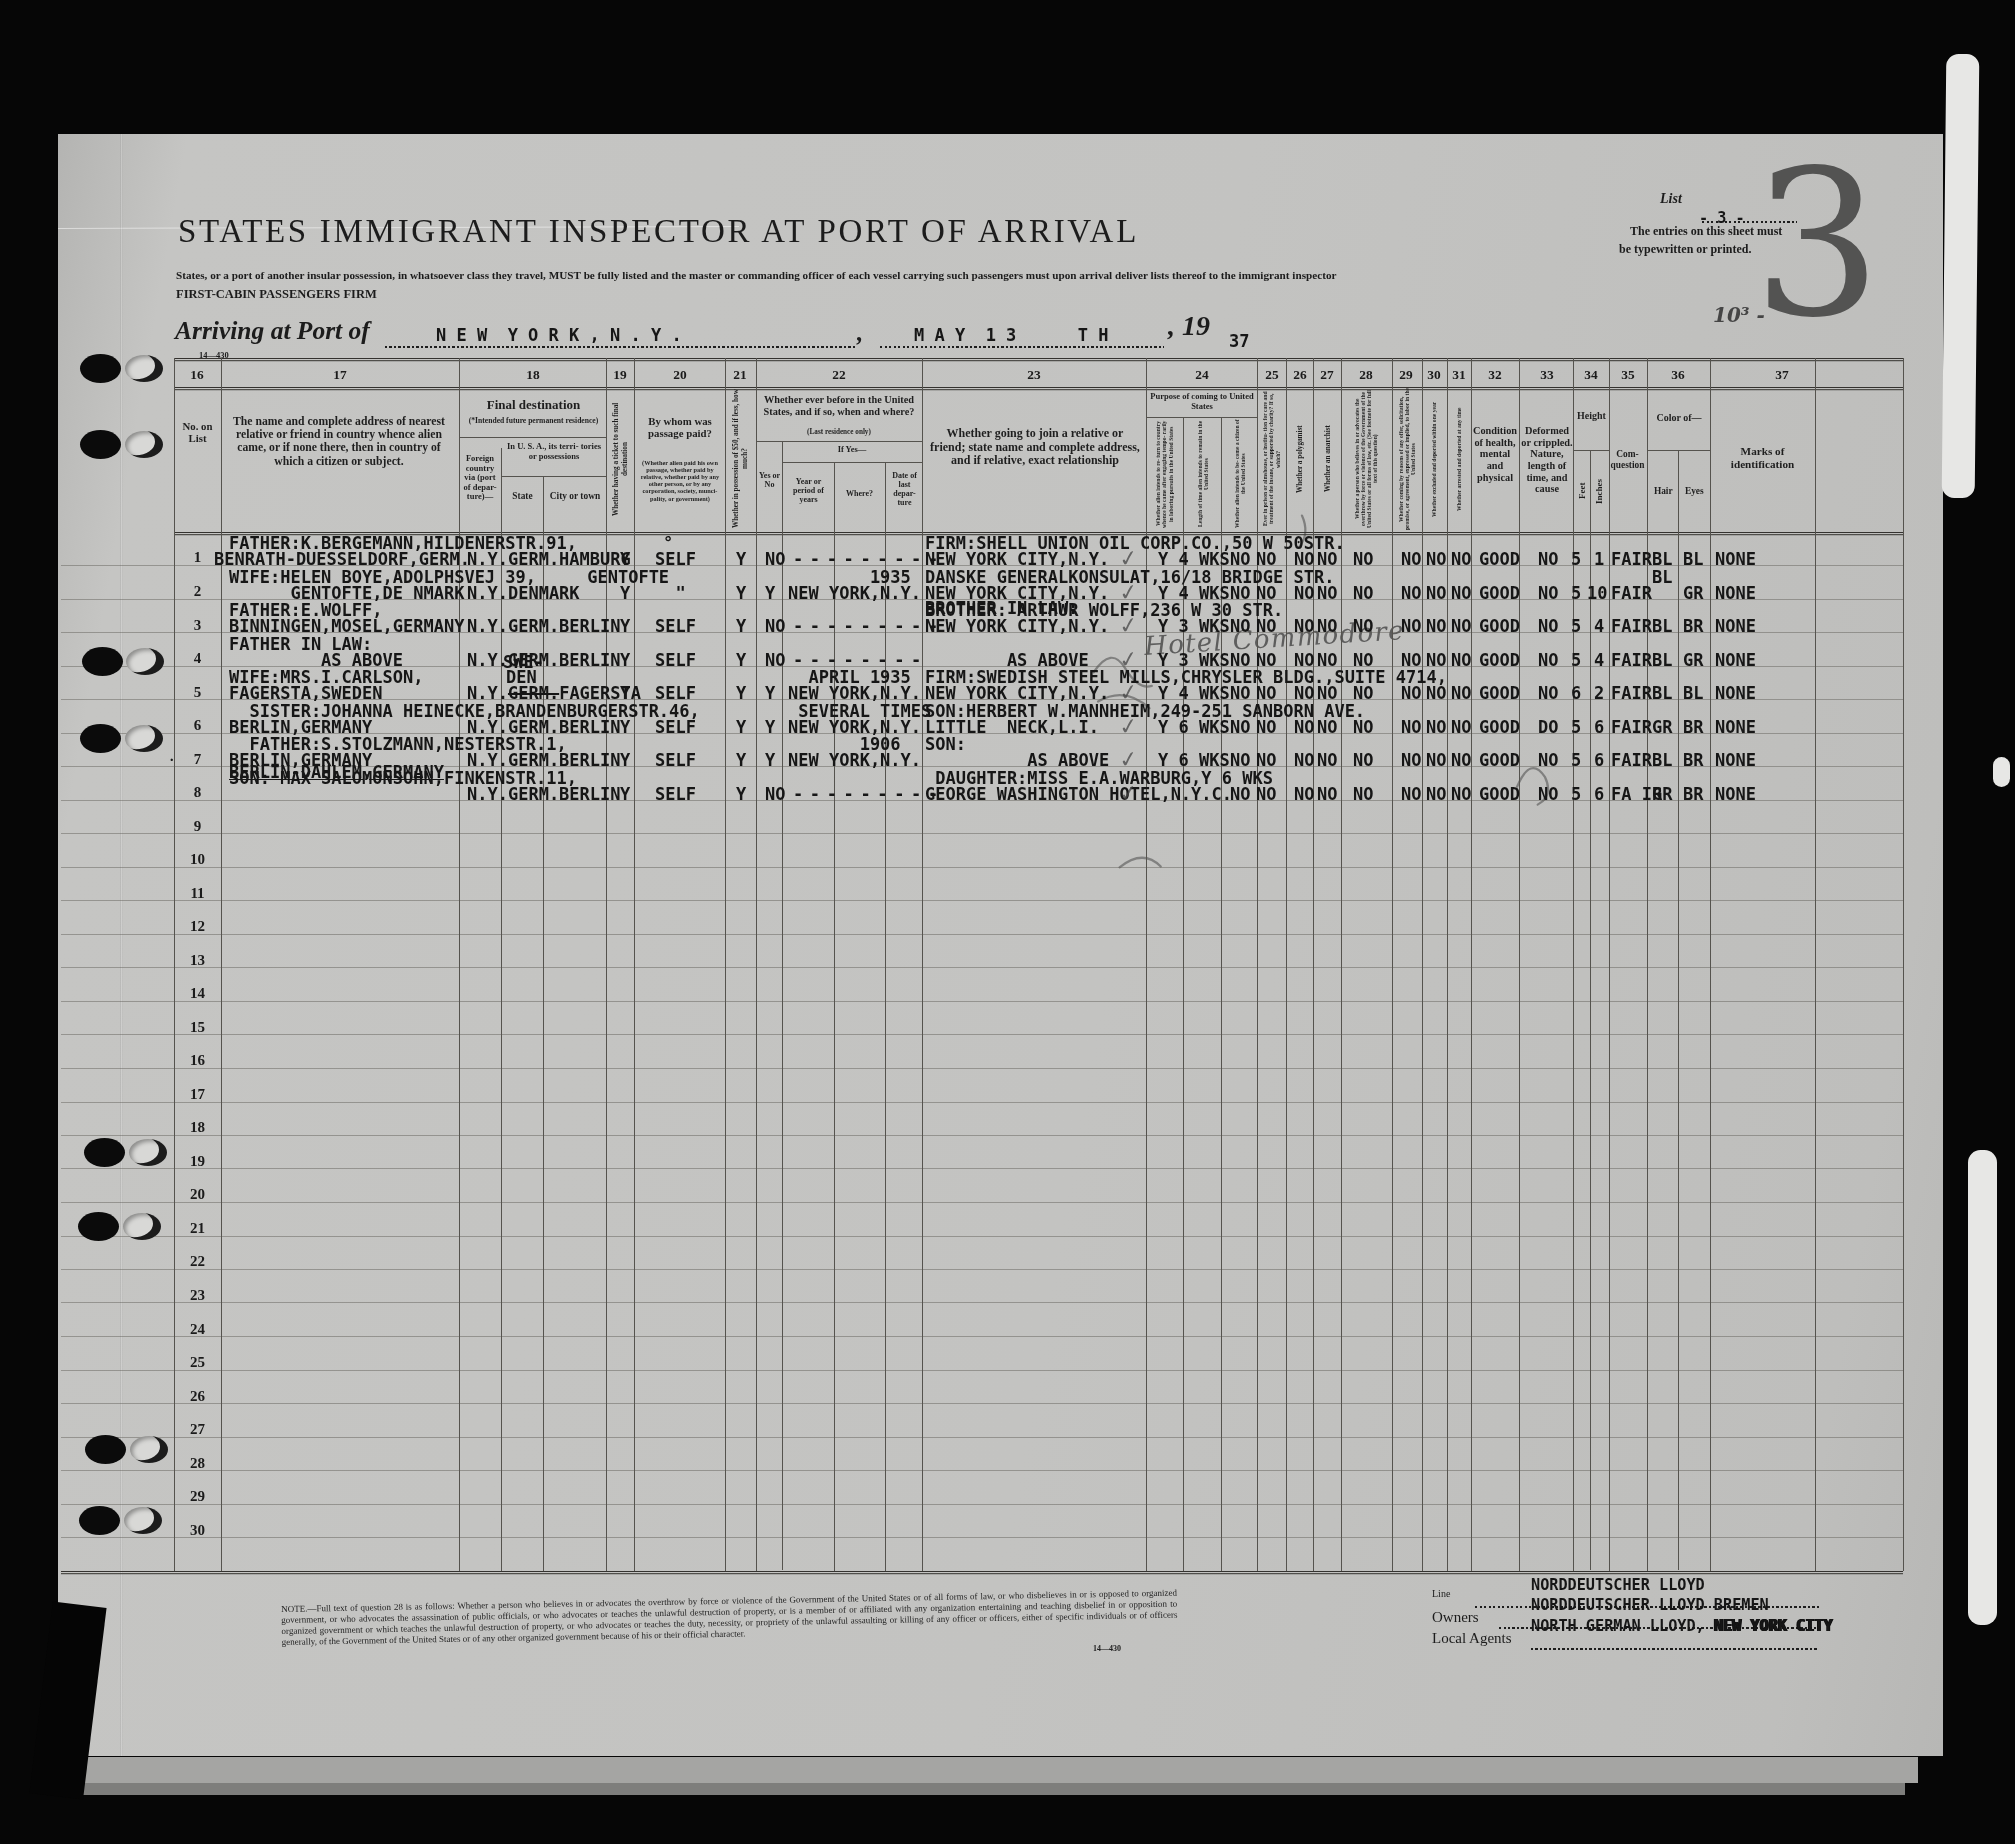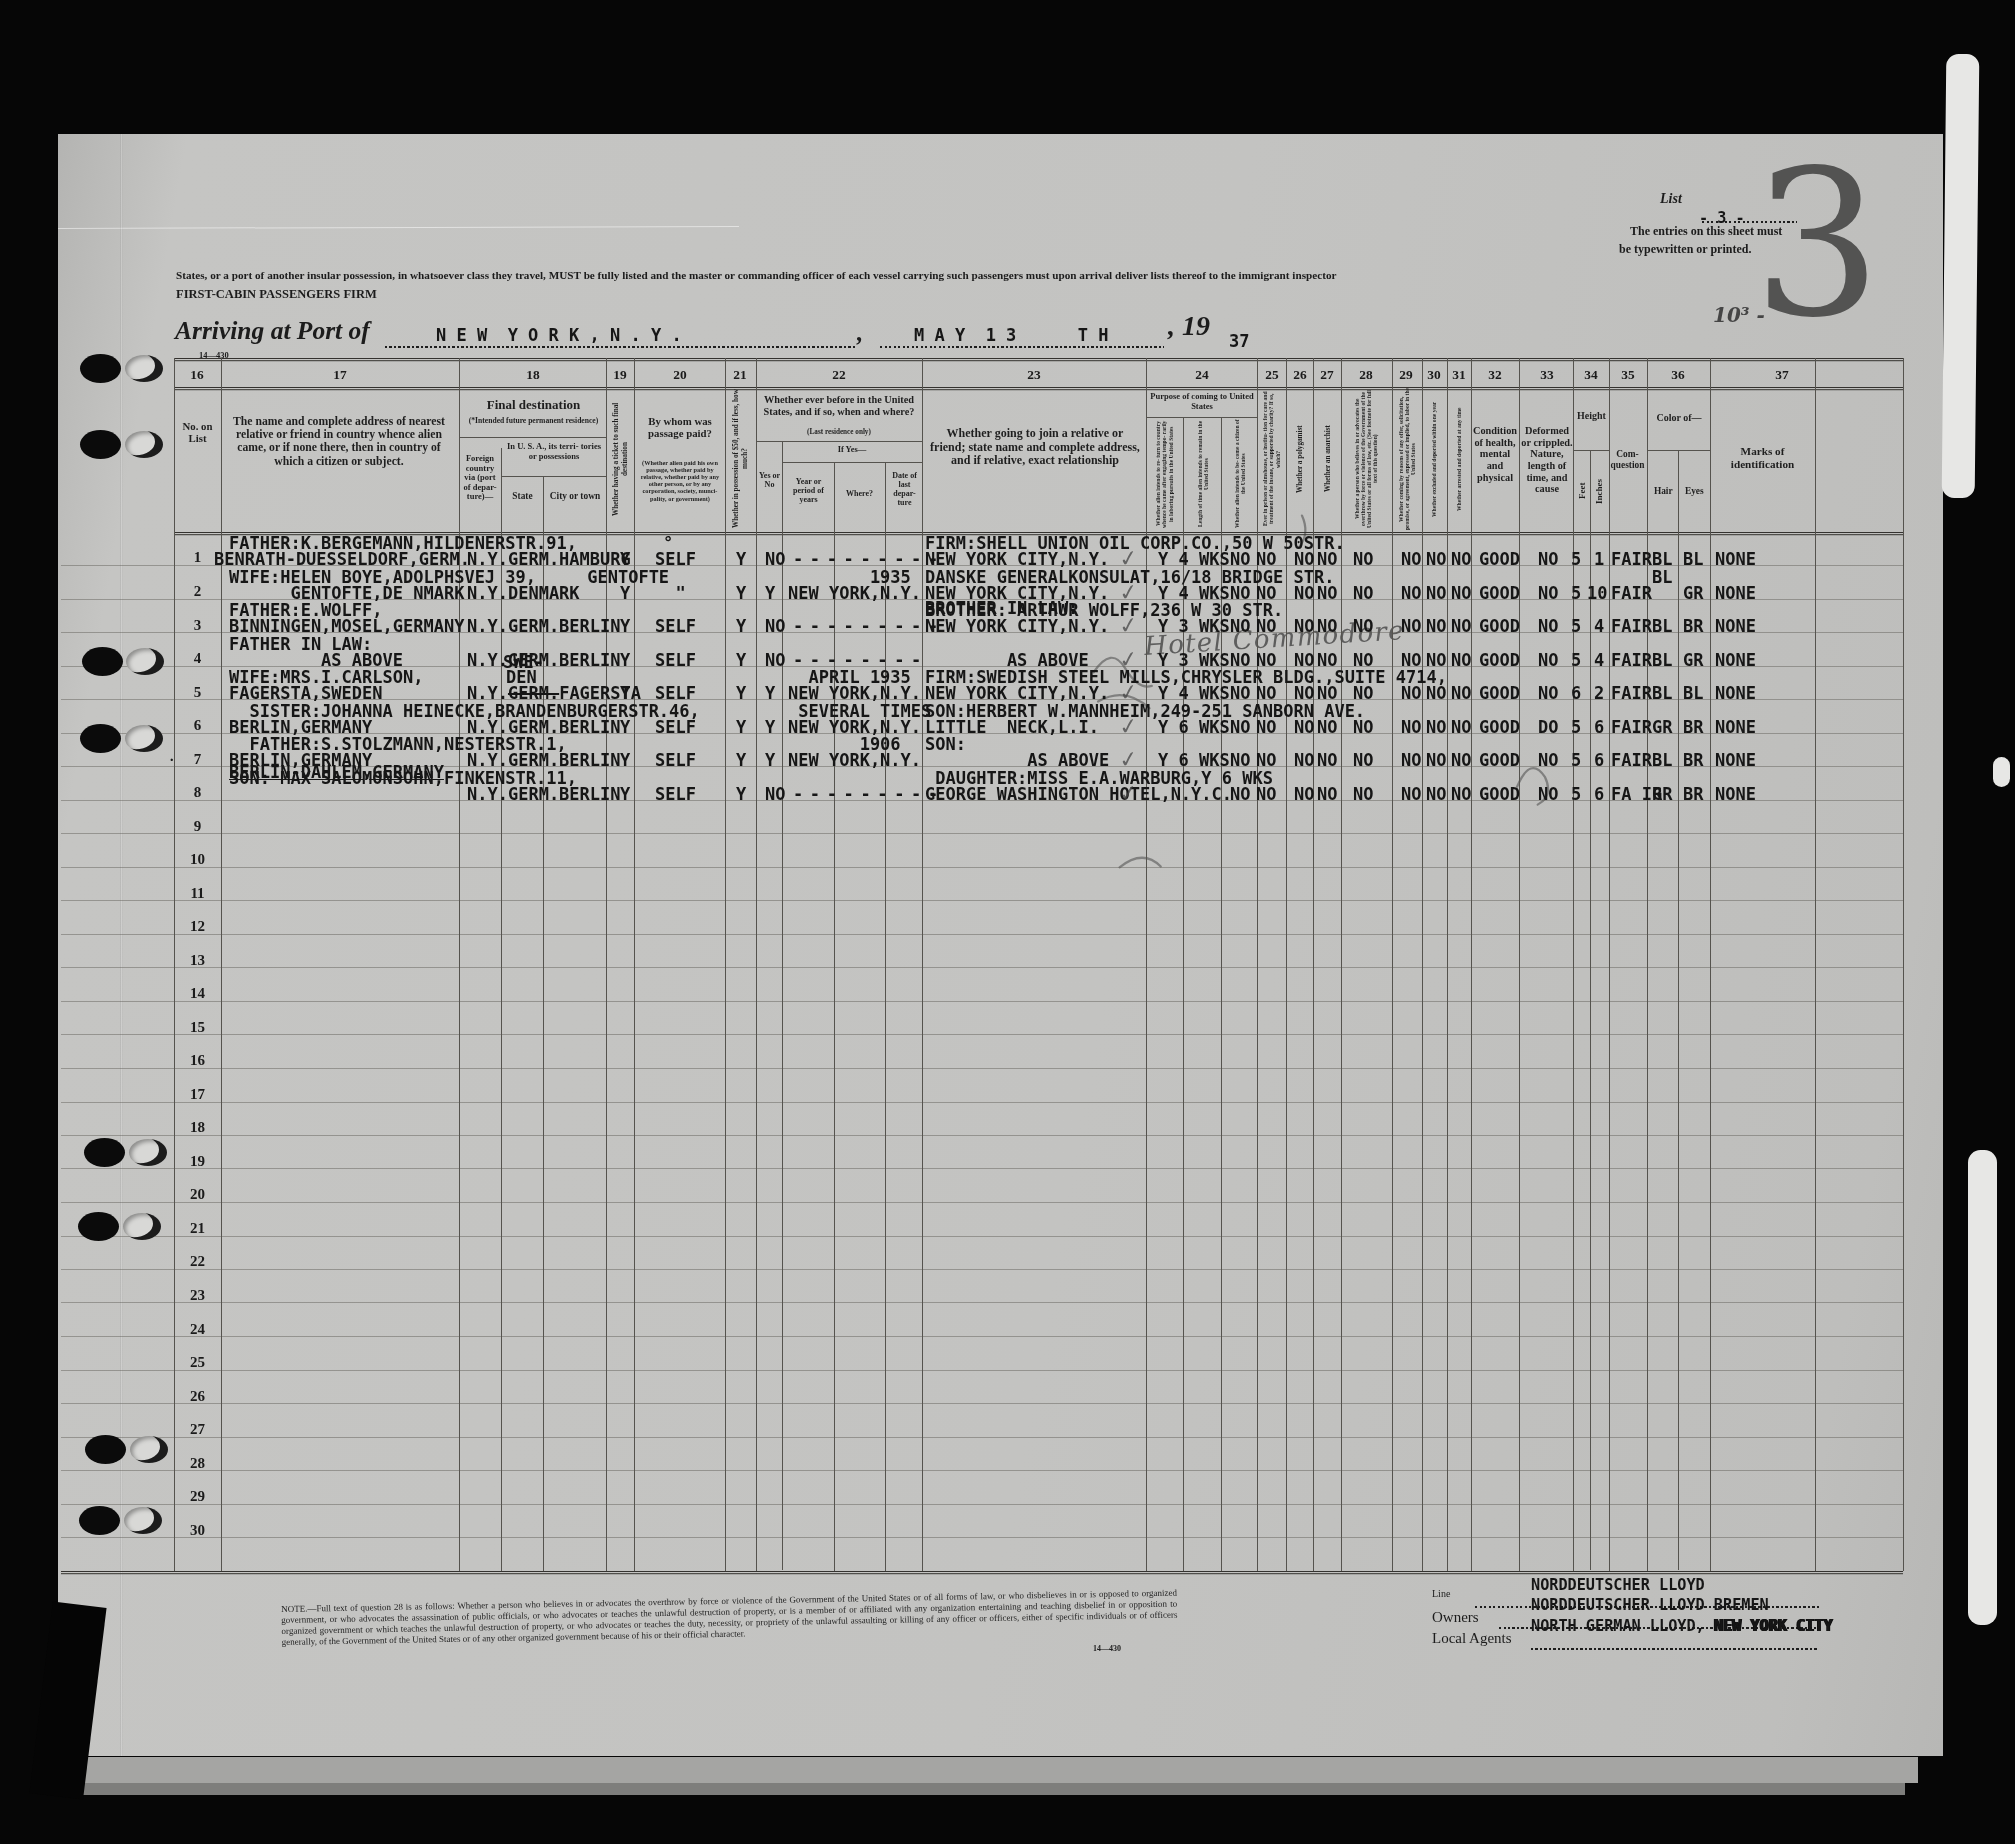--- a/index.html
+++ b/index.html
@@ -43,20 +43,21 @@
 
   <div class="abs white-art" style="left:1944px;top:54px;width:33px;height:444px;transform:rotate(0.6deg)"></div>
   <div class="abs white-art" style="left:1968px;top:1150px;width:29px;height:475px"></div>
   <div class="abs white-art" style="left:1993px;top:757px;width:17px;height:30px"></div>
   <div class="abs" style="left:58px;top:227px;width:681px;height:0.9px;background:rgba(255,255,255,0.5);transform:rotate(-0.15deg)"></div>
   <div class="abs" style="left:41px;top:1604px;width:54px;height:193px;background:#050505;transform:rotate(7deg)"></div>
   <div class="abs fold" style="left:120px;top:134px;width:3.1px;height:1622px"></div>
 
   <div class="abs nowrap" style="left:199px;top:350px;font-size:8.5px;font-weight:bold">14—430</div>
 
+  <div class="abs nowrap" style="left:178px;top:213px;font-size:33px;letter-spacing:2.7px">STATES IMMIGRANT INSPECTOR AT PORT OF ARRIVAL</div>
   <div class="abs nowrap" style="left:176px;top:269px;font-size:11.2px;font-weight:bold">States, or a port of another insular possession, in whatsoever class they travel, MUST be fully listed and the master or commanding officer of each vessel carrying such passengers must upon arrival deliver lists thereof to the immigrant inspector</div>
   <div class="abs nowrap" style="left:176px;top:287px;font-size:12.5px;font-weight:bold">FIRST-CABIN PASSENGERS FIRM</div>
 
   <div class="abs nowrap script" style="left:175px;top:316px;font-size:25.5px">Arriving at Port of</div>
   <div class="abs dots" style="left:385px;top:346px;width:471px"></div>
   <div class="abs typed" style="left:436px;top:327px">N E W  Y O R K , N . Y .</div>
   <div class="abs script" style="left:857px;top:319px;font-size:25px">,</div>
   <div class="abs dots" style="left:880px;top:346px;width:284px"></div>
   <div class="abs typed" style="left:914px;top:327px">M A Y  1 3      T H</div>
   <div class="abs script nowrap" style="left:1168px;top:310px;font-size:28px">, 19</div>

